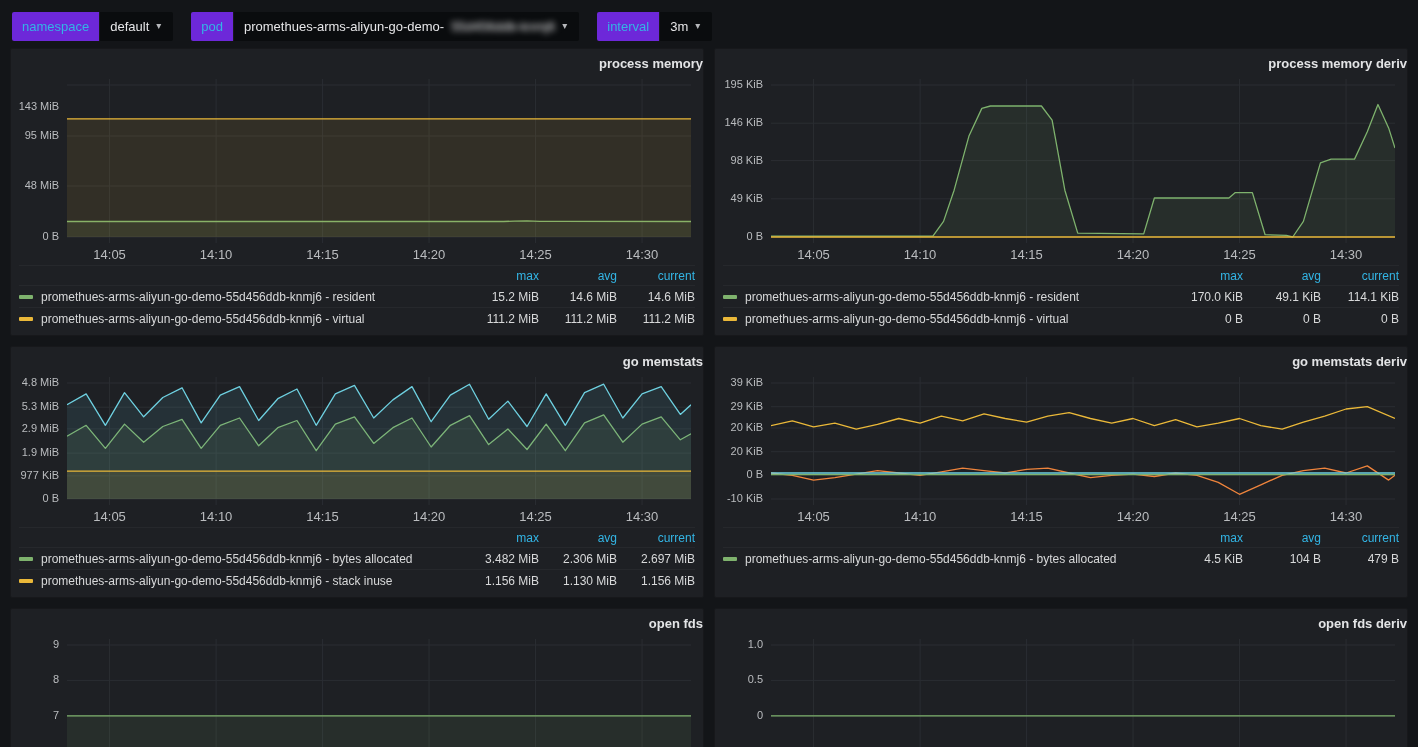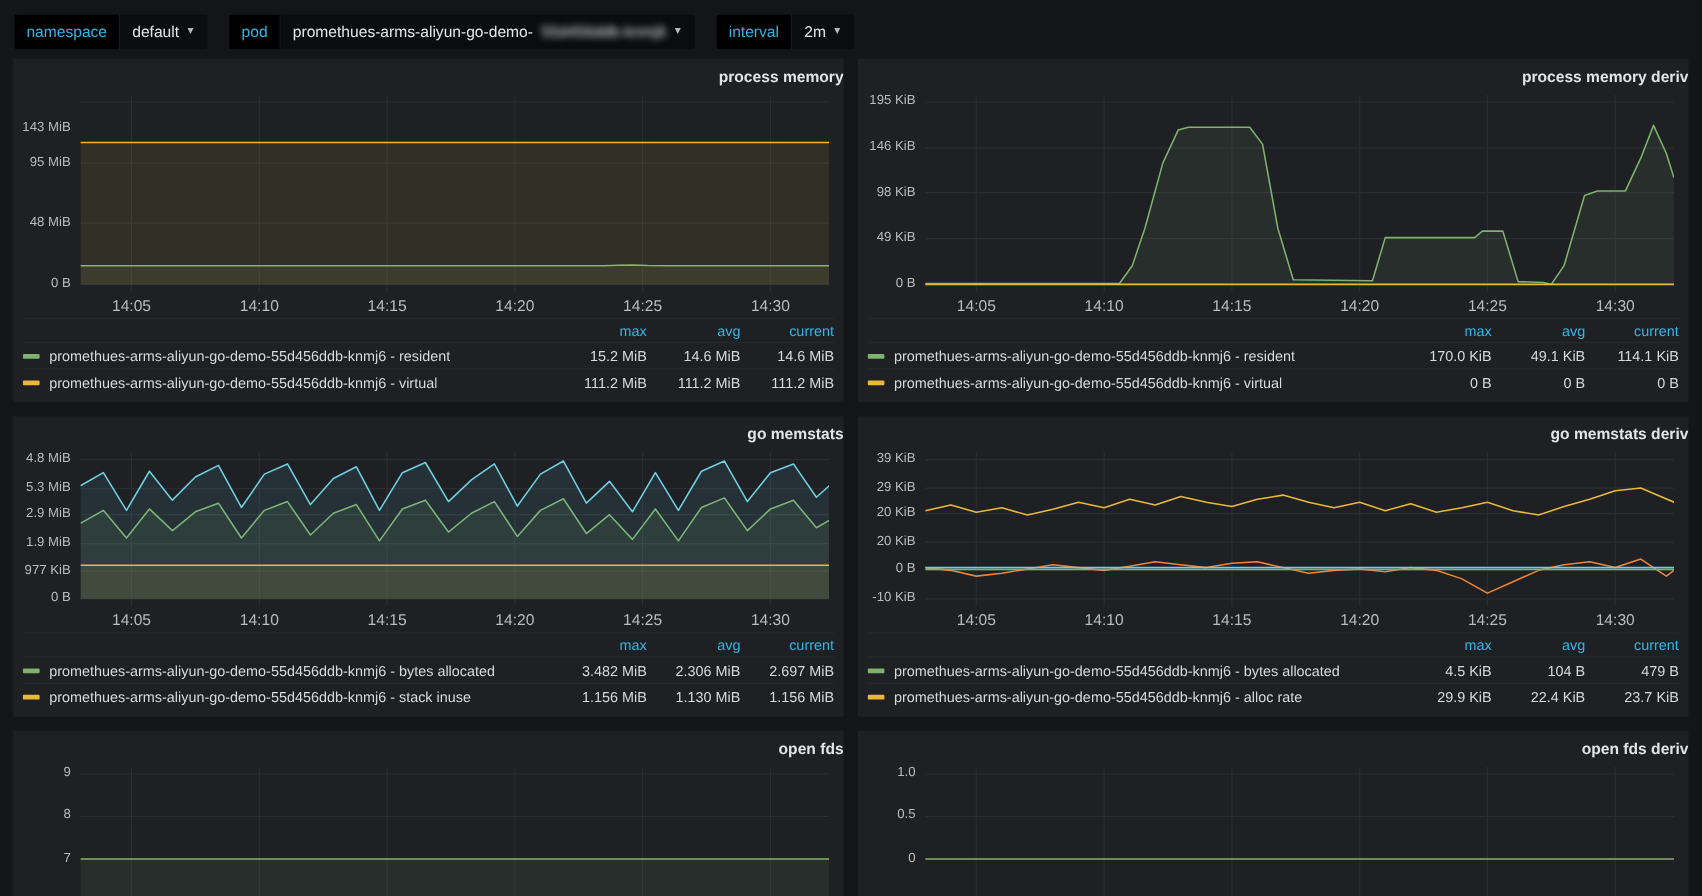--- a/index.html
+++ b/index.html
@@ -1,20 +1,20 @@
 <!DOCTYPE html>
 <html><head>
 <meta charset="utf-8">
 <style>
   *{box-sizing:border-box}
   html,body{margin:0;padding:0;width:1418px;height:747px;overflow:hidden;
     background:#131518;font-family:"Liberation Sans",sans-serif;color:#d8d9da}
   .topbar{display:flex;align-items:center;gap:18px;padding:10px 12px 2px;height:44px}
   .var{display:flex;align-items:stretch;border-radius:2px;overflow:hidden}
-  .var-label{background:#000000;color:#33b5e5;font-size:13px;font-weight:500;
+  .var-label{background:#6d28d9;color:#33b5e5;font-size:13px;font-weight:500;
     padding:7px 10px;display:flex;align-items:center;border-right:1px solid #17191c}
   .var-value{background:#0a0c0e;color:#e6e6e8;font-size:13px;font-weight:500;
     padding:7px 12px 7px 10px;display:flex;align-items:center;gap:7px;cursor:pointer;white-space:nowrap}
   .caret{font-size:10px;color:#b6b8bb;line-height:1}
   .blurred{filter:blur(3px)}
   #dashboard{display:grid;grid-template-columns:1fr 1fr;grid-template-rows:288px 252px 288px;
     gap:10px;padding:4px 10px}
   .panel{background:#1e2024;border:1px solid #17181b;border-radius:2px;display:flex;
     flex-direction:column;padding:0 0 6px;overflow:hidden}
   .panel-title{height:28px;flex:none;display:flex;align-items:center;justify-content:flex-end;
@@ -53,21 +53,21 @@
     <span class="var-value">
       <span class="val-text">promethues-arms-aliyun-go-demo-</span>
         <span class="val-blur blurred">55d456ddb-knmj6</span>
       <span class="caret">▾</span>
     </span>
   </div>
 
   <div class="var">
     <span class="var-label">interval</span>
     <span class="var-value">
-      <span class="val-text">2m</span>
+      <span class="val-text">3m</span>
       <span class="caret">▾</span>
     </span>
   </div>
 </div>
 
 <div id="dashboard">
   <section class="panel">
     <header class="panel-title">
       <span class="title-text">process memory</span>
     </header>
@@ -331,29 +331,20 @@
   <div class="legend-row">
     <span class="lg-label">
       <i class="swatch" style="background: rgb(126, 178, 109);"></i>
       <span class="series-name">promethues-arms-aliyun-go-demo-55d456ddb-knmj6 - bytes allocated</span>
     </span>
     <span class="lg-val">4.5 KiB</span>
     <span class="lg-val">104 B</span>
     <span class="lg-val">479 B</span>
   </div>
 
-  <div class="legend-row">
-    <span class="lg-label">
-      <i class="swatch" style="background: rgb(234, 184, 57);"></i>
-      <span class="series-name">promethues-arms-aliyun-go-demo-55d456ddb-knmj6 - alloc rate</span>
-    </span>
-    <span class="lg-val">29.9 KiB</span>
-    <span class="lg-val">22.4 KiB</span>
-    <span class="lg-val">23.7 KiB</span>
-  </div>
 </div>
   </section>
 
   <section class="panel">
     <header class="panel-title">
       <span class="title-text">open fds</span>
     </header>
     <div class="chart">
       <div class="y-axis" style="height: 164px;">
           <span class="y-tick" style="top: -1px;">9</span>

